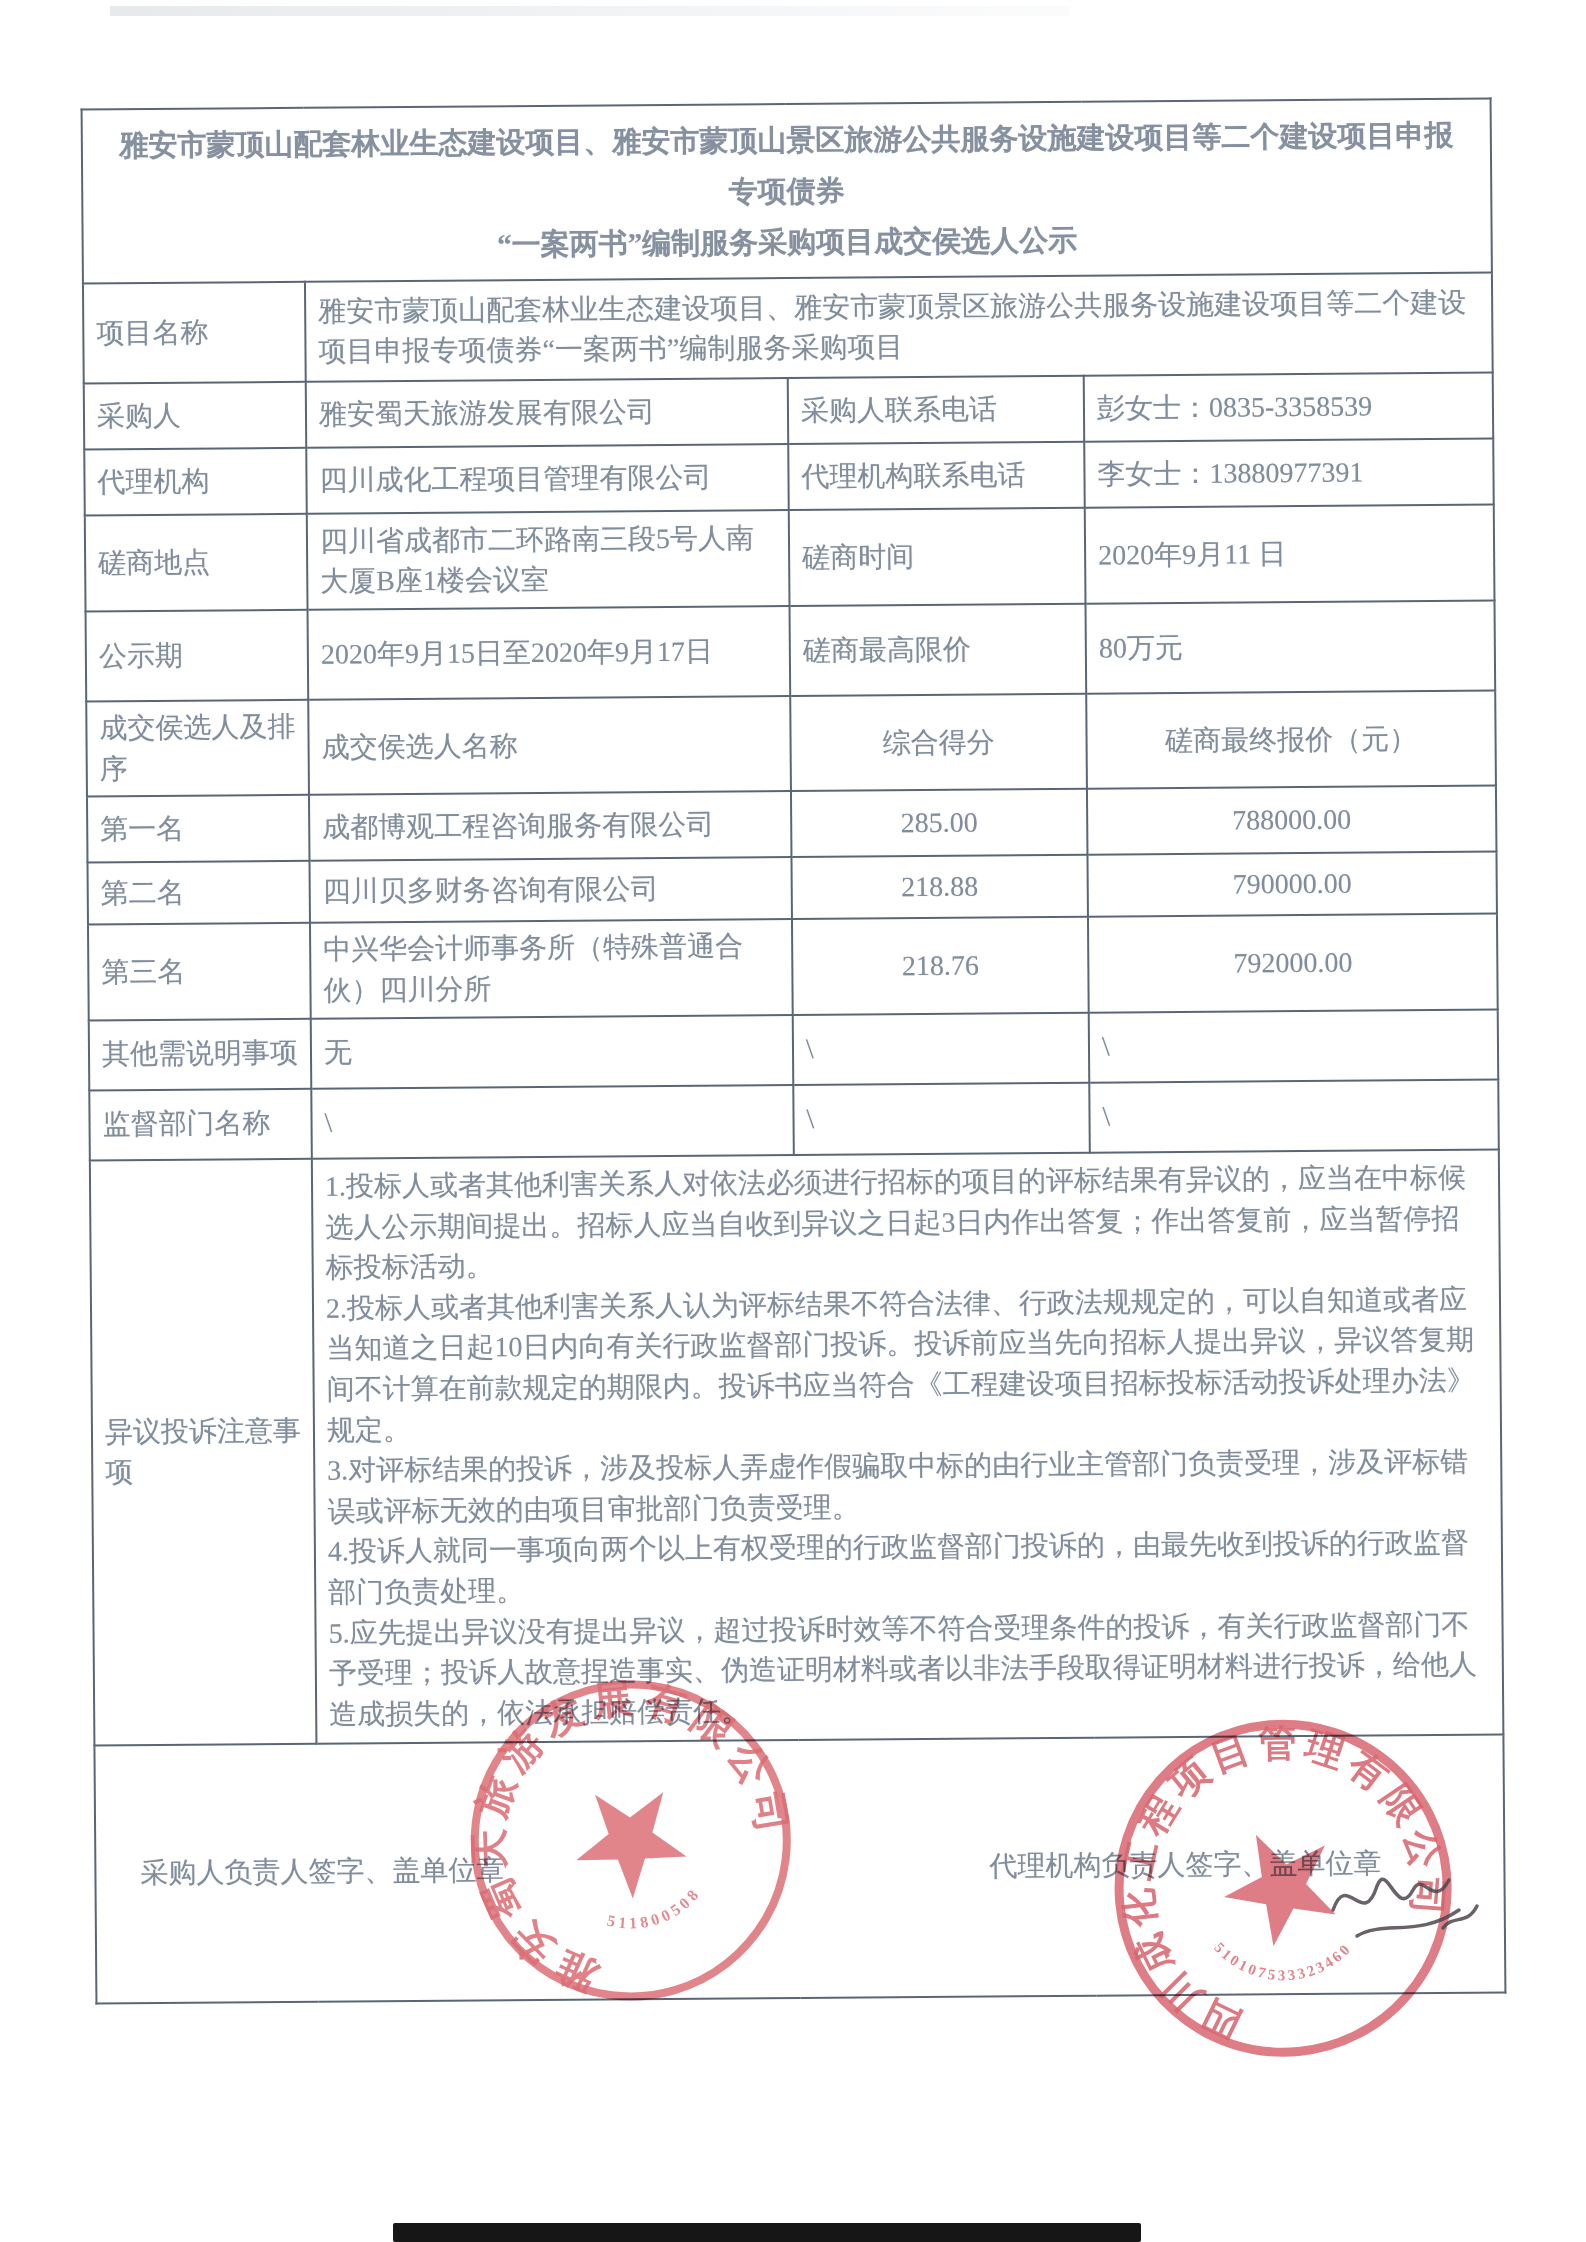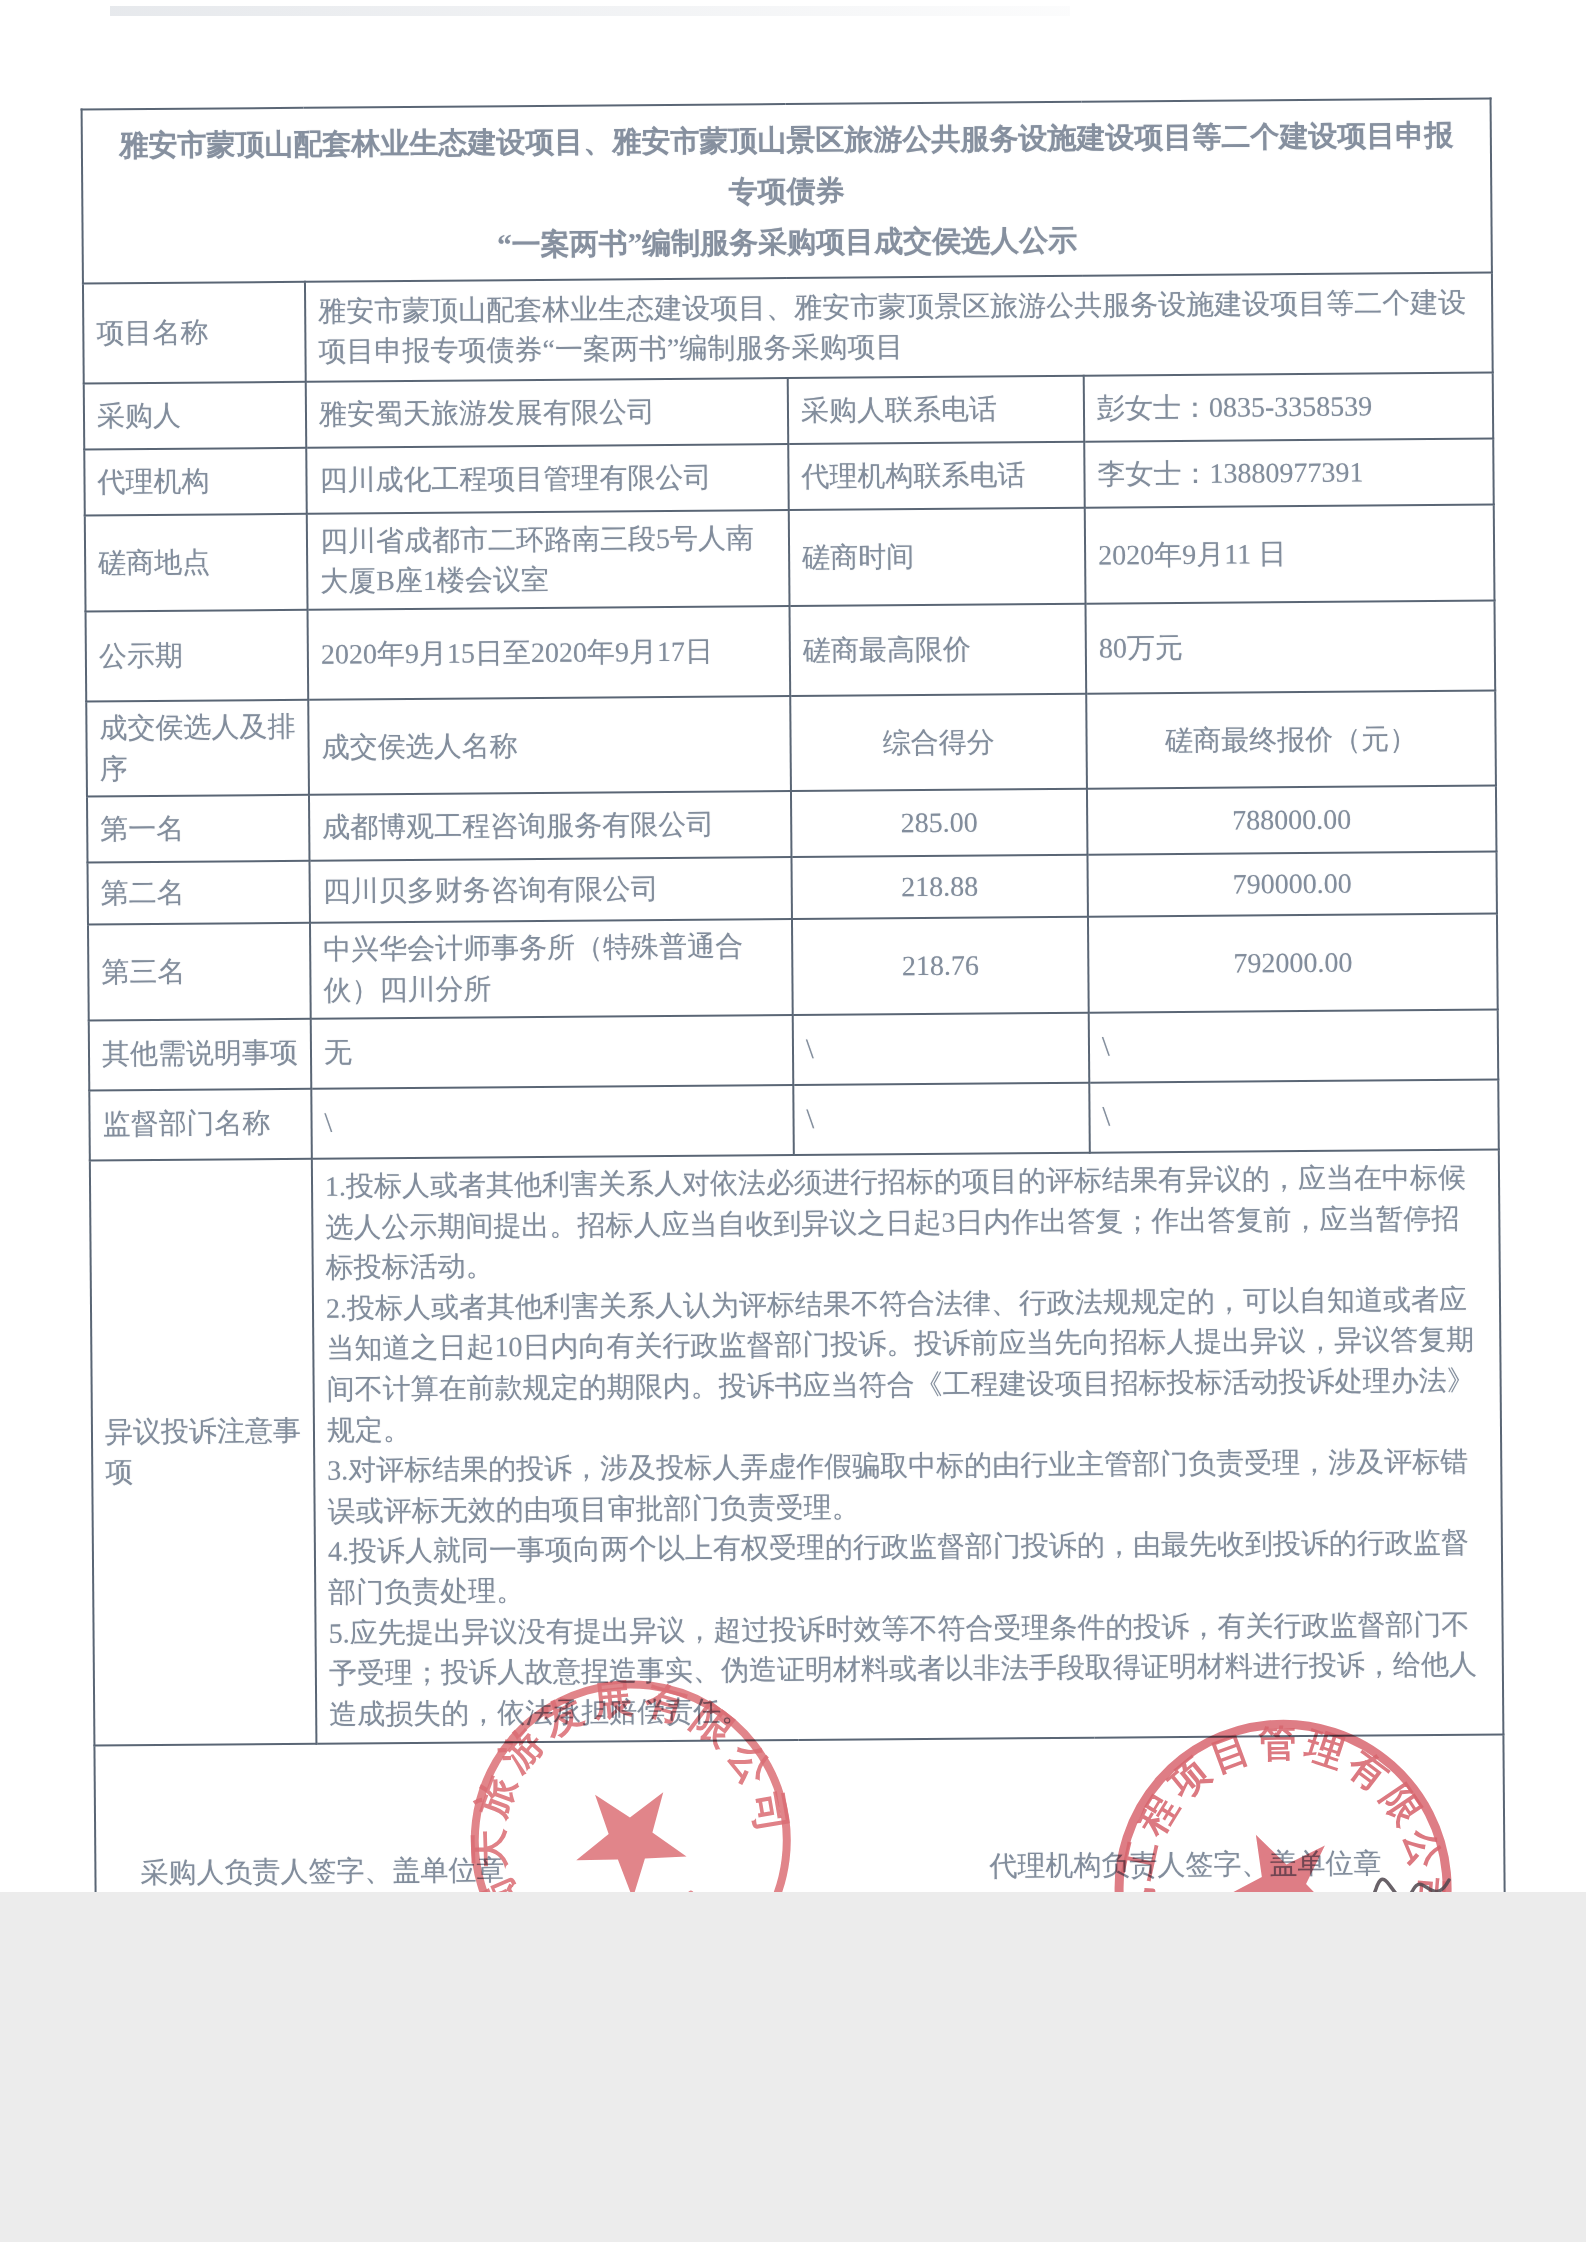--- a/index.html
+++ b/index.html
@@ -1,18 +1,18 @@
 <!DOCTYPE html>
 <html><head>
 <meta charset="utf-8">
 <style>
   html,body{margin:0;padding:0;background:#ececec;}
   .page{
     position:relative;
-    width:1586px;height:1892px;
+    width:1586px;height:2242px;
     margin:0 auto;
     background:#ffffff;
     overflow:hidden;
     font-family:"Liberation Serif", serif;
     color:#7f8a99;
   }
   .scan-streak{
     position:absolute;left:110px;top:6px;width:960px;height:10px;
     background:linear-gradient(90deg, rgba(185,192,202,.35), rgba(185,192,202,.05));
   }

